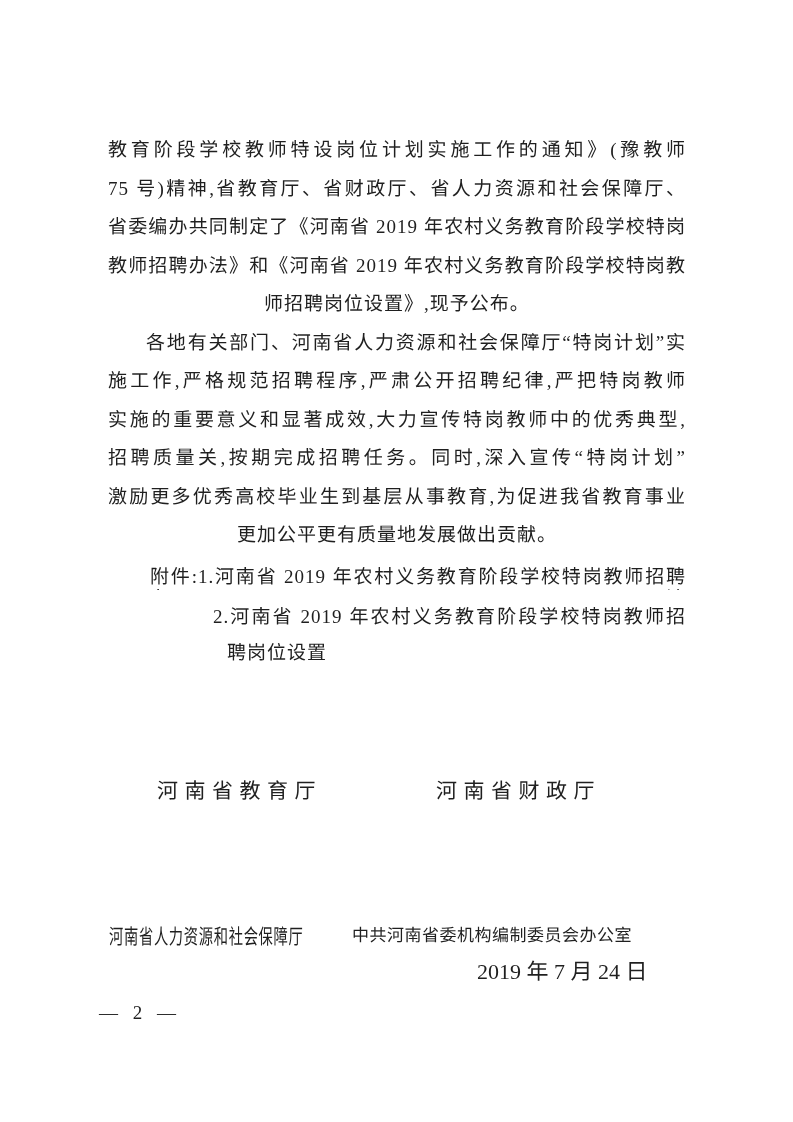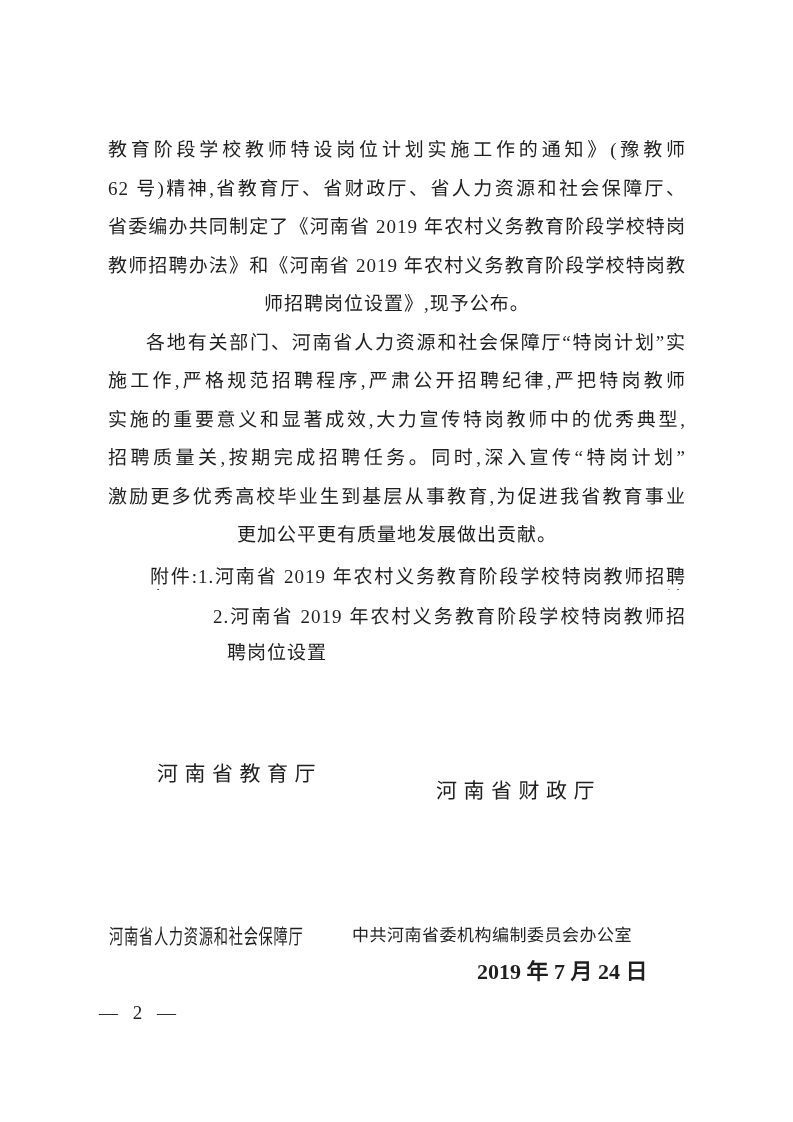--- a/index.html
+++ b/index.html
@@ -40,43 +40,43 @@
   .att-1 { left:150px; top:566px; width:536px; }
   .att-2 { left:213px; top:606px; width:473px; }
   .att-3 { left:227px; top:642px; }
   
   .sig {
     position:absolute;
     white-space:nowrap;
     color:#1f1f1f;
     line-height:1;
   }
-  .sig-edu  { left:157px; top:764px; font-size:21px; letter-spacing:6.5px; }
+  .sig-edu  { left:157px; top:781px; font-size:21px; letter-spacing:6.5px; }
   .sig-fin  { left:436px; top:781px; font-size:21px; letter-spacing:6.5px;text-align:center; }
   .sig-hr   { left:109px; top:927px; font-size:21px; transform:scaleX(0.68); transform-origin:left top; letter-spacing:1px; }
   .sig-org  { left:352px; top:927px; font-size:17px; letter-spacing:0.5px; }
-  .doc-date { position:absolute; left:477px; top:961px; font-size:22px; line-height:1; white-space:nowrap; color:#1f1f1f;font-weight:bold; }
+  .doc-date { position:absolute; left:477px; top:961px; font-size:22px; line-height:1; white-space:nowrap; color:#1f1f1f; }
   
   .page-no {
     position:absolute;
     left:99px; top:1003px;
     font-size:19px; line-height:1;
     letter-spacing:5px;
     white-space:nowrap;
     color:#1f1f1f;
   }
 </style>
 </head>
 <body>
 
 <div class="page">
 
   <div class="body-text">
     <div class="ln j">教育阶段学校教师特设岗位计划实施工作的通知》(豫教师〔2019〕</div>
-    <div class="ln j">62 号)精神,省教育厅、省财政厅、省人力资源和社会保障厅、</div>
+    <div class="ln j">75 号)精神,省教育厅、省财政厅、省人力资源和社会保障厅、</div>
     <div class="ln j">省委编办共同制定了《河南省 2019 年农村义务教育阶段学校特岗</div>
     <div class="ln j">教师招聘办法》和《河南省 2019 年农村义务教育阶段学校特岗教</div>
     <div class="ln">师招聘岗位设置》,现予公布。</div>
     <div class="ln j indent">各地有关部门、河南省人力资源和社会保障厅“特岗计划”实</div>
     <div class="ln j">施工作,严格规范招聘程序,严肃公开招聘纪律,严把特岗教师</div>
     <div class="ln j">实施的重要意义和显著成效,大力宣传特岗教师中的优秀典型,</div>
     <div class="ln j">招聘质量关,按期完成招聘任务。同时,深入宣传“特岗计划”</div>
     <div class="ln j">激励更多优秀高校毕业生到基层从事教育,为促进我省教育事业</div>
     <div class="ln">更加公平更有质量地发展做出贡献。</div>
   </div>

